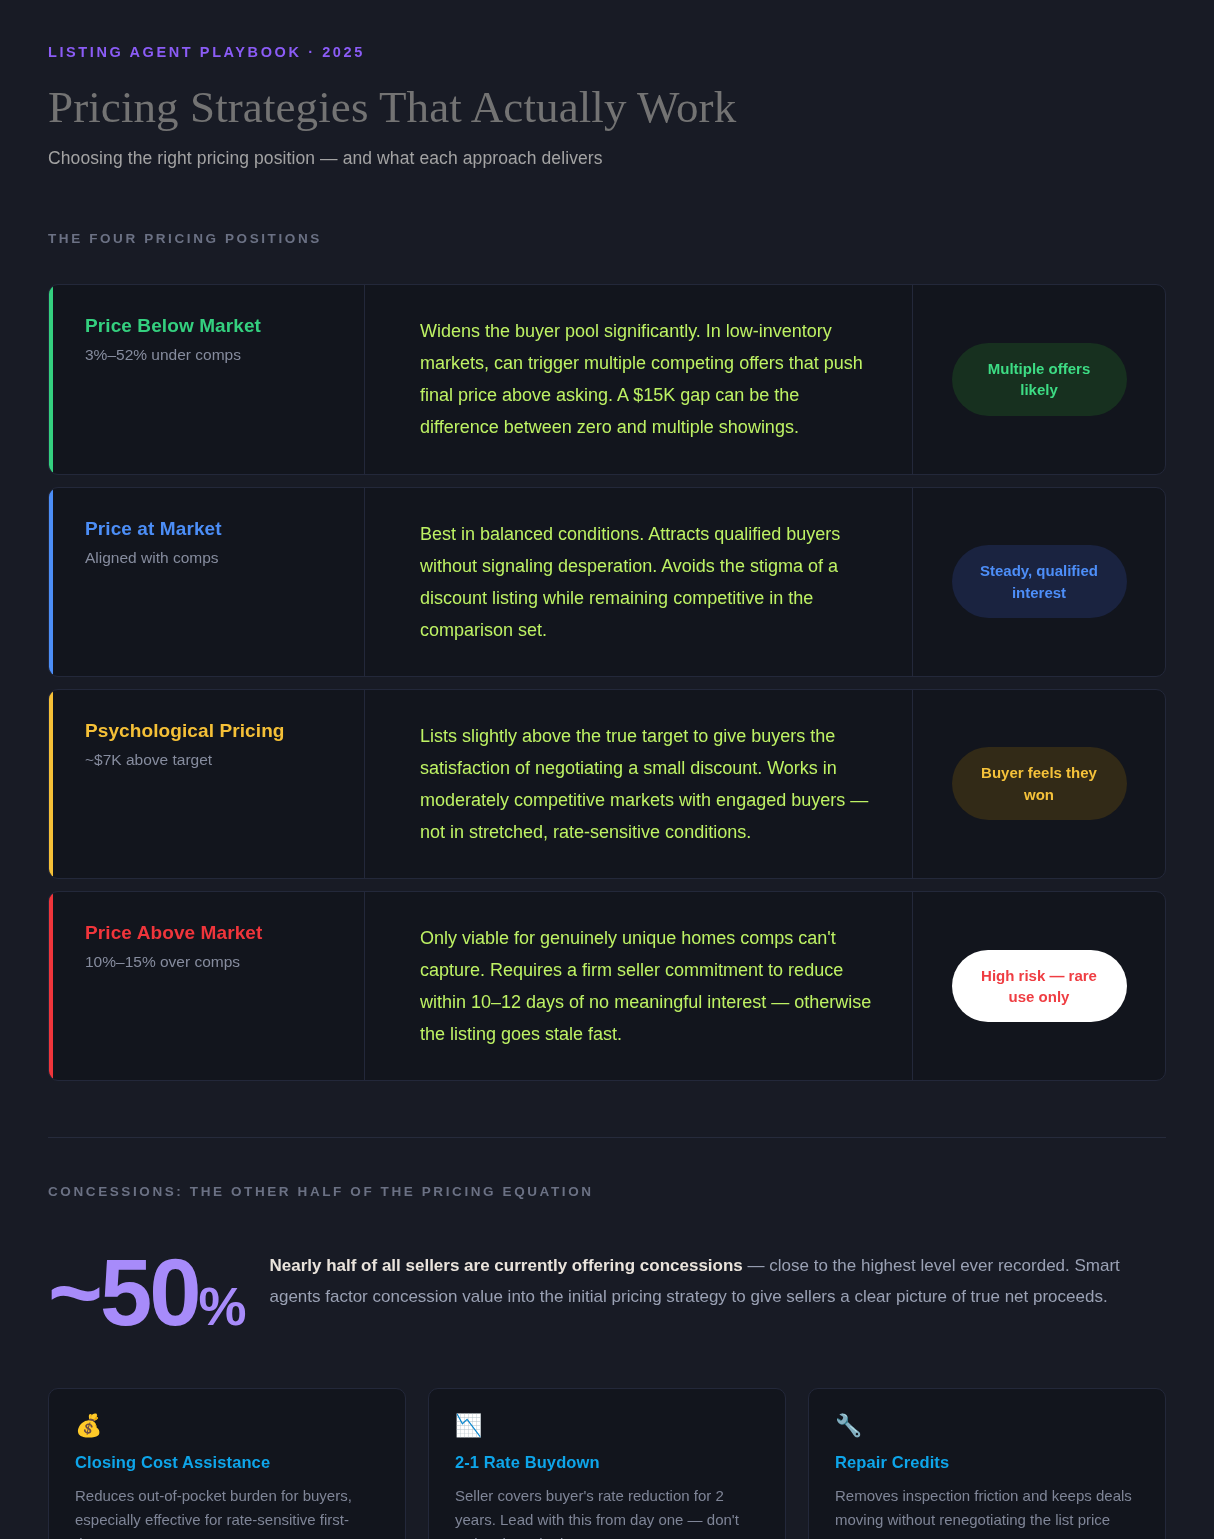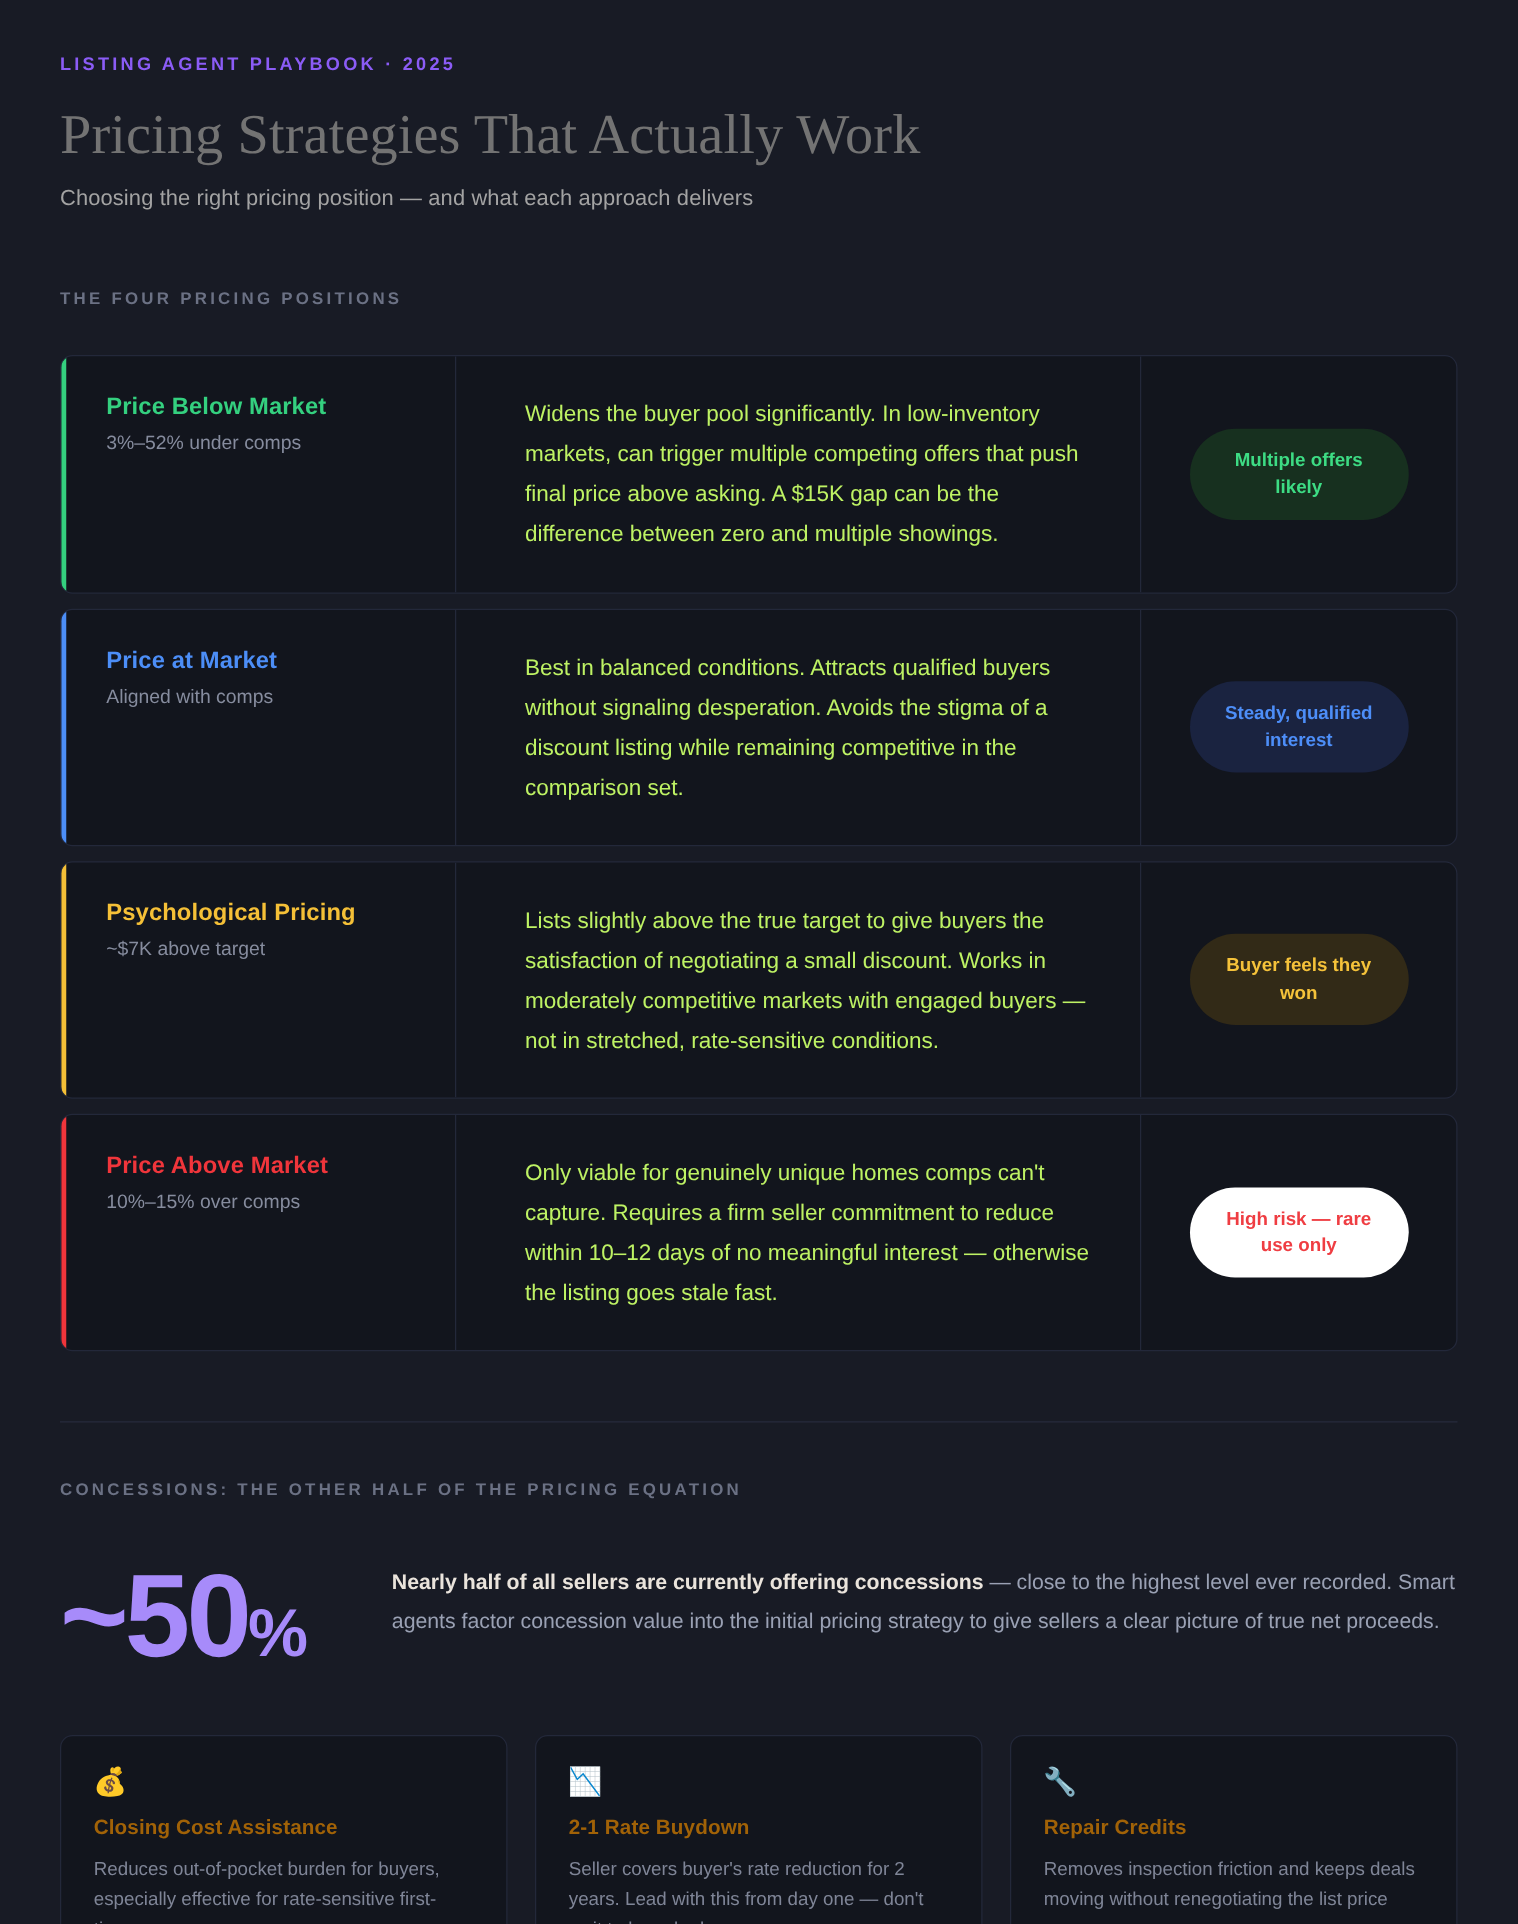--- a/index.html
+++ b/index.html
@@ -127,21 +127,21 @@
   .divider {
     height: 1px;
     background: #262b3c;
     margin-top: 56px;
   }
 
   
   .stat-row {
     display: flex;
     align-items: flex-start;
-    gap: 68px;
+    gap: 24px;
     margin-top: 41px;
   }
   .stat-figure {
     flex: 0 0 auto;
     color: #a78bfa;
     font-weight: 700;
     font-size: 94px;
     line-height: 1.0;
     letter-spacing: -3px;
     white-space: nowrap;
@@ -168,21 +168,21 @@
     background: #12151d;
     border: 1px solid #23283a;
     border-radius: 10px;
     padding: 26px 26px 30px 26px;
     min-height: 178px;
   }
   .cicon { font-size: 22px; line-height: 1; margin-bottom: 16px; display: block; }
   .ctitle {
     font-size: 16.5px;
     font-weight: 700;
-    color: #a16207;
+    color: #0ea5e9;
     margin-bottom: 12px;
     letter-spacing: 0.1px;
   }
   .cdesc {
     font-size: 15px;
     line-height: 1.62;
     color: #7f8597;
   }
 </style>
 </head>

